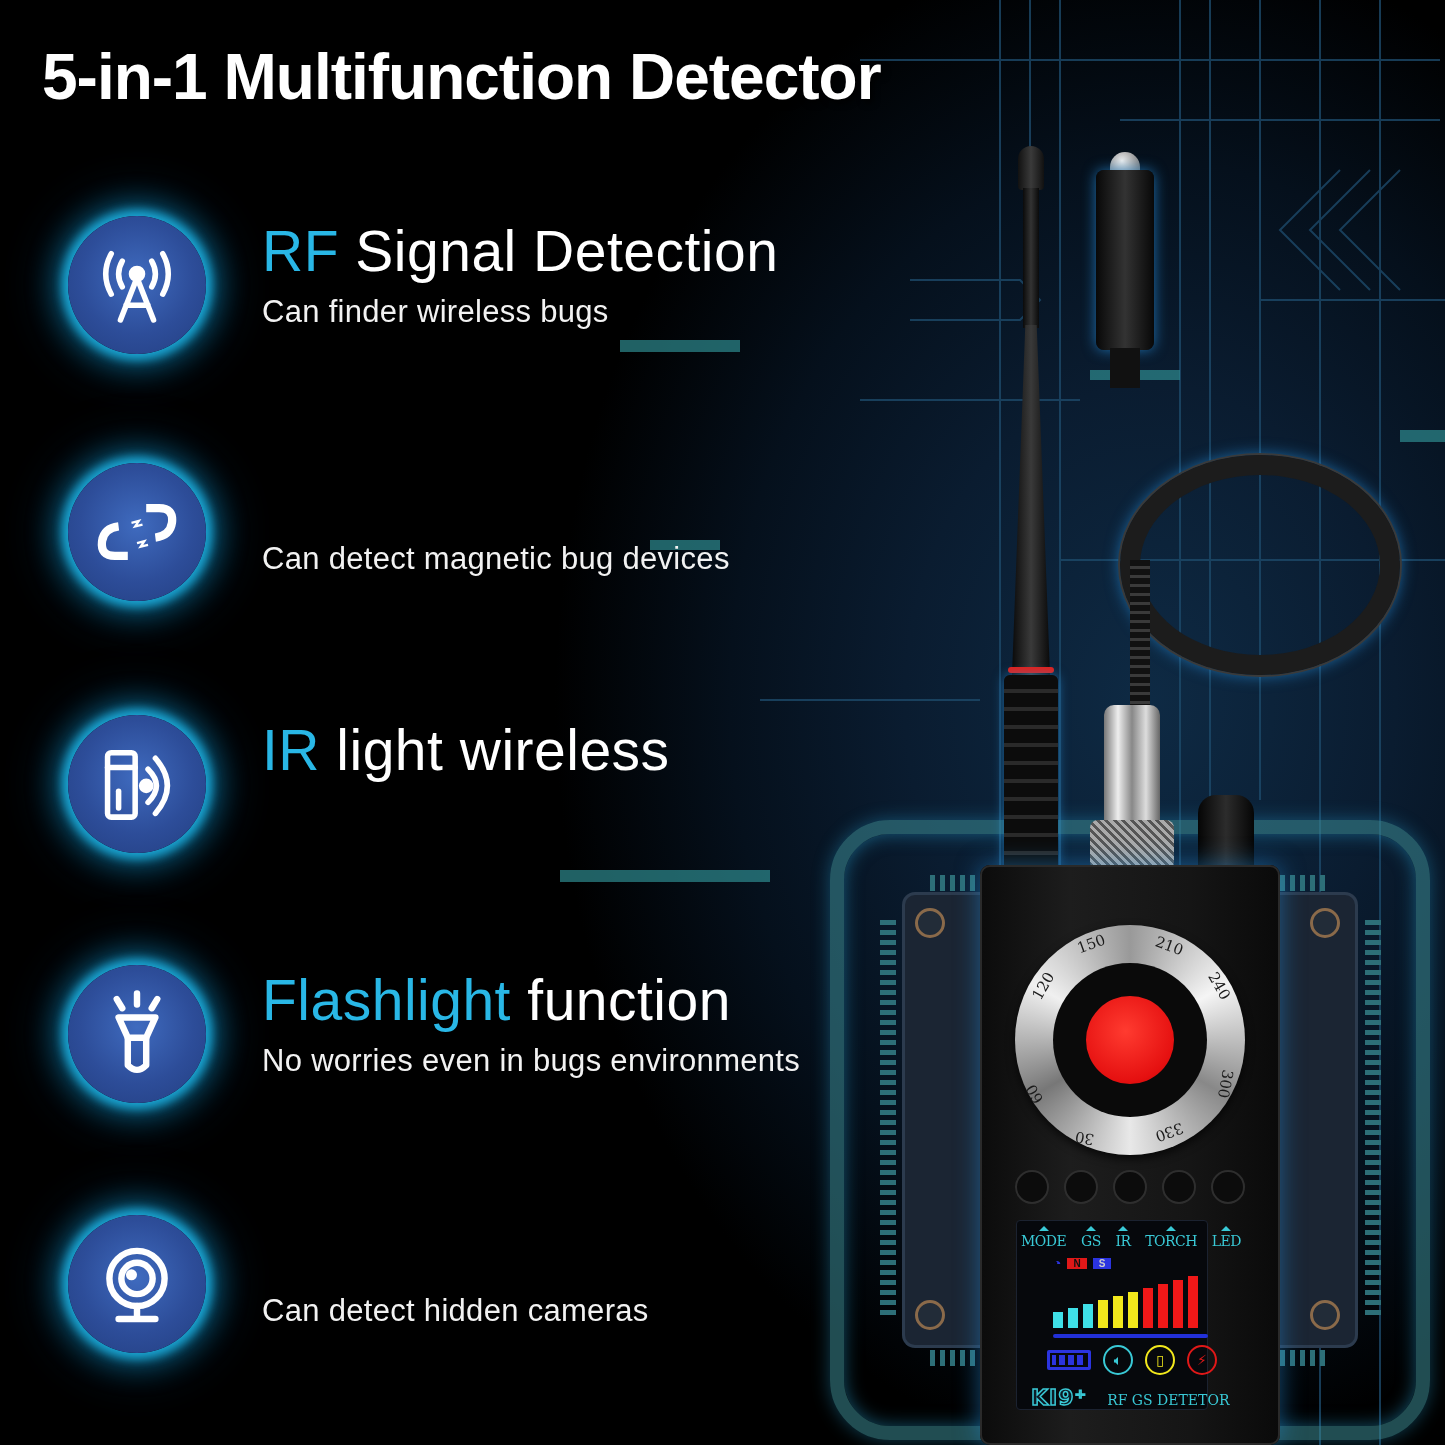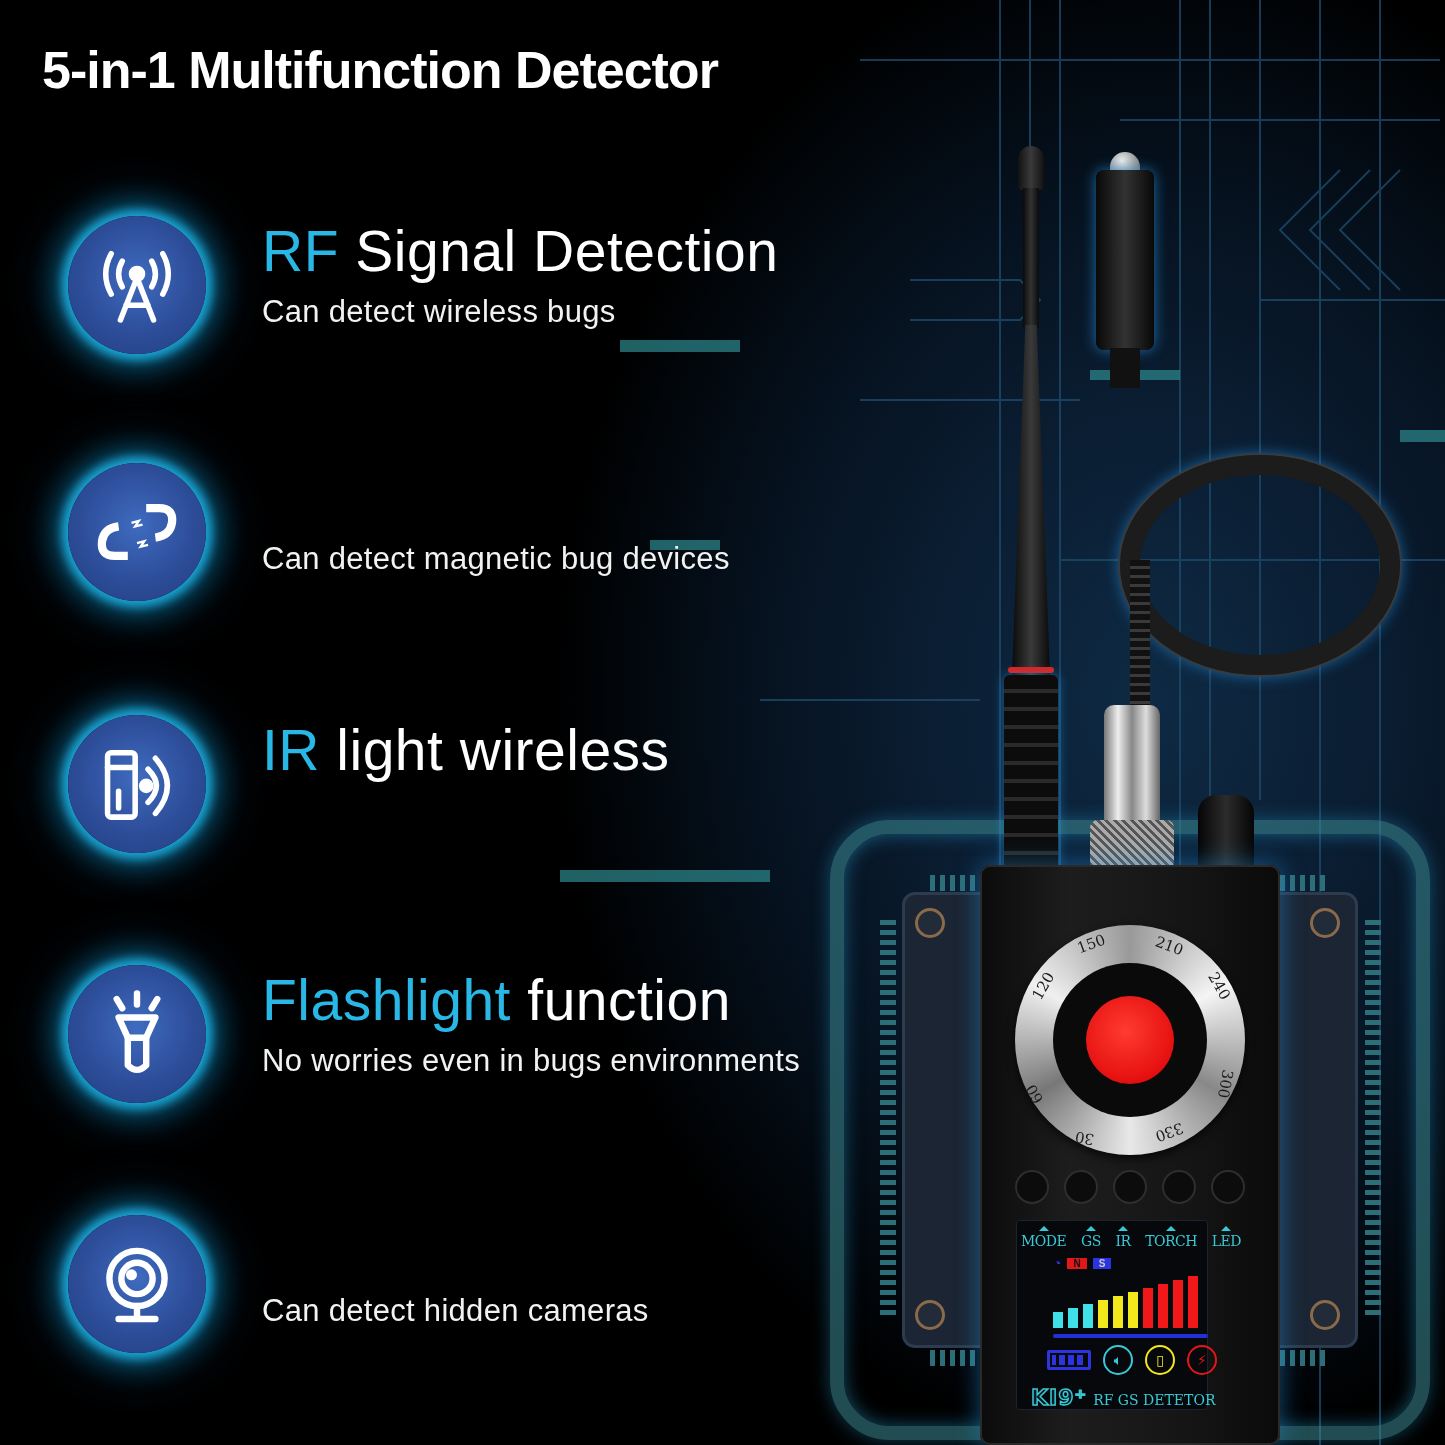--- a/index.html
+++ b/index.html
@@ -6,21 +6,21 @@
   html, body { width: 1445px; height: 1445px; overflow: hidden; background: #000; }
   body { position: relative; font-family: "Liberation Sans", "DejaVu Sans", sans-serif; color: #fff; }
 
   .bg { position: absolute; inset: 0;
     background:
       radial-gradient(ellipse 700px 900px at 1150px 700px, #0e2a44 0%, #0a1c30 35%, #05101c 60%, #000 85%),
       #000;
   }
   .circuit { position: absolute; left: 560px; top: 0; width: 885px; height: 1445px; }
 
-  .title { position: absolute; left: 42px; top: 40px; font-size: 52px; font-weight: 700; letter-spacing: -1px;
+  .title { position: absolute; left: 42px; top: 40px; font-size: 64px; font-weight: 700; letter-spacing: -1px;
     color: #fff; text-shadow: 3px 4px 6px rgba(0,0,0,.8); white-space: nowrap; }
 
   .feature { position: absolute; left: 0; width: 860px; height: 170px; }
   .icon-circle { position: absolute; left: 68px; top: 0; width: 138px; height: 138px; border-radius: 50%;
     background: radial-gradient(circle at 50% 45%, #3f6bbf 0%, #2d4d99 55%, #233e80 100%);
     box-shadow: 0 0 10px 6px #1aa3d0, 0 0 28px 12px rgba(20,150,200,.55), 0 0 50px 18px rgba(10,90,140,.35);
     display: flex; align-items: center; justify-content: center; }
   .icon-circle svg { width: 92px; height: 92px; }
   .feat-title { position: absolute; left: 262px; top: 2px; font-size: 57px; font-weight: 400; white-space: nowrap; letter-spacing: .5px; }
   .feat-title .hl { color: #29b7e6; }
@@ -71,21 +71,21 @@
     font-family: "DejaVu Serif", serif; font-size: 14px; color: #39c9d6; letter-spacing: -.5px; }
   .lcd-labels span { position: relative; }
   .lcd-labels span::before { content: ""; position: absolute; left: 50%; top: -7px; transform: translateX(-50%);
     border-left: 5px solid transparent; border-right: 5px solid transparent; border-bottom: 5px solid #39c9d6; }
   .bars { position: absolute; left: 36px; top: 52px; width: 160px; height: 55px; display: flex; align-items: flex-end; gap: 5px; }
   .bar { width: 10px; }
   .bar-line { position: absolute; left: 36px; top: 113px; width: 155px; height: 4px; background: #2230d8; border-radius: 2px; }
   .lcd-icons { position: absolute; left: 30px; top: 124px; width: 170px; display: flex; justify-content: space-between; align-items: center; }
   .lcd-icon { width: 30px; height: 30px; border-radius: 50%; border: 2px solid; display: flex; align-items: center; justify-content: center; font-size: 14px; }
   .battery { width: 44px; height: 20px; border: 3px solid #2b34e0; border-radius: 2px; background: repeating-linear-gradient(90deg,#2b34e0 0 6px,transparent 6px 9px); background-clip: content-box; padding: 2px; }
-  .lcd-footer { position: absolute; left: 14px; top: 164px; width: 210px; display: flex; align-items: baseline; gap: 6px;
+  .lcd-footer { position: absolute; left: 14px; top: 164px; width: 210px; display: flex; align-items: baseline; gap: 20px;
     font-family: "DejaVu Serif", serif; font-size: 14px; color: #39c9d6; white-space: nowrap; }
   .lcd-footer .model { font-family: "DejaVu Sans", sans-serif; font-size: 22px; font-weight: 700; color: #0d1b26;
     -webkit-text-stroke: 1.5px #39c9d6; letter-spacing: 1px; }
   .wifi-mag { position: absolute; left: 36px; top: 34px; display: flex; gap: 6px; align-items: center; font-size: 10px; font-weight: 700; }
 </style>
 </head>
 <body>
 
 <div class="bg"></div>
 
@@ -111,21 +111,21 @@
   <div class="icon-circle">
     <svg viewBox="0 0 100 100" fill="none" stroke="#fff" stroke-width="6" stroke-linecap="round" stroke-linejoin="round">
       <circle cx="50" cy="38" r="6" fill="#fff"></circle>
       <path d="M50 42 L32 88 M50 42 L68 88 M38 72 H62"></path>
       <path d="M34 24 Q26 38 34 52 M66 24 Q74 38 66 52 M22 16 Q10 38 22 60 M78 16 Q90 38 78 60"></path>
     </svg>
   </div>
   <div class="feat-title">
     <span class="hl">RF</span><span class="rest"> Signal Detection</span>
   </div>
-  <div class="feat-desc">Can detect wireless bugs</div>
+  <div class="feat-desc">Can finder wireless bugs</div>
 </div>
 
 <div class="feature" style="top:463px;">
   <div class="icon-circle">
     <svg viewBox="0 0 100 100" fill="none" stroke="#fff" stroke-width="9" stroke-linecap="butt">
       <path d="M60 24 H74 Q90 24 88 40 Q86 54 70 56"></path>
       <path d="M40 76 H26 Q10 76 12 60 Q14 46 30 44"></path>
       <path d="M44 40 L52 38 L48 44 L56 42" stroke-width="2.5"></path>
       <path d="M50 62 L58 60 L54 66 L62 64" stroke-width="2.5"></path>
     </svg>

